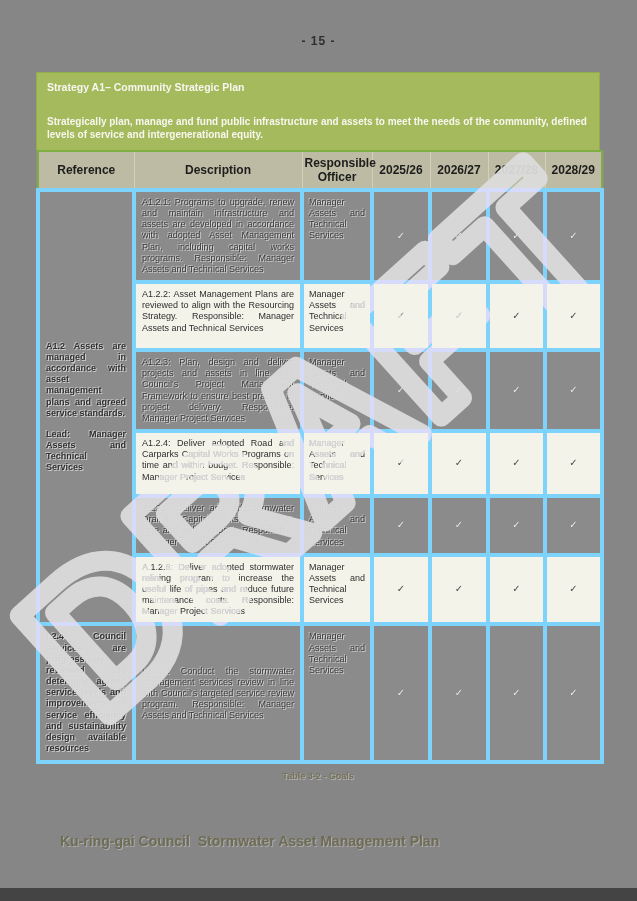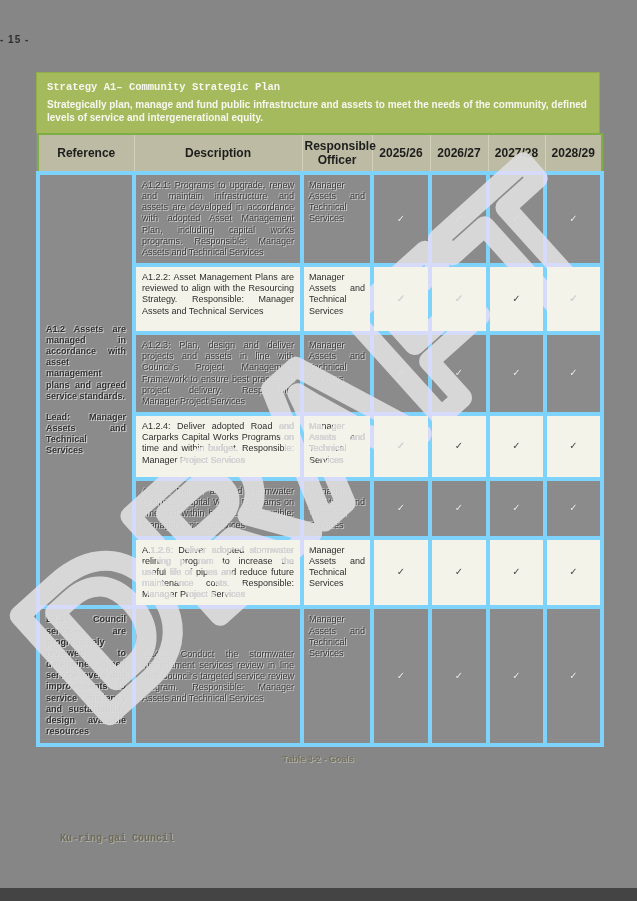--- a/index.html
+++ b/index.html
@@ -7,37 +7,37 @@
     width:637px;height:901px;
     background:#868686;
     font-family:"Liberation Sans", sans-serif;
     position:relative;
     overflow:hidden;
   }
   .page{position:absolute;inset:0;}
 
   .page-number{
     position:absolute;top:34px;left:0;width:100%;
-    font-size:10px;color:#2f2f2f;font-weight:bold;
+    text-align:center;font-size:12px;color:#2f2f2f;font-weight:bold;
     letter-spacing:1px;
   }
 
   .table-wrap{
     position:absolute;left:36px;top:72px;width:564px;
   }
 
   .band{
     background:#a4ba5d;
     color:#f7f7ef;
     padding:8px 10px 9px 10px;
     border:1px solid #8fae47;
     border-bottom:none;
     box-sizing:border-box;
   }
-  .band .title{font-size:10.5px;font-weight:bold;margin:0 0 5px 0;font-family:Liberation Mono, monospace;}
+  .band .title{font-size:10.5px;font-weight:bold;margin:0 0 22px 0;}
   .band .subtitle{font-size:10px;font-weight:bold;line-height:1.3;margin:0;}
 
   table.strategy{
     border-collapse:collapse;
     width:564px;
     table-layout:fixed;
     border:2px solid #7fae44;
     background:#8b8b8b;
   }
   th{
@@ -80,23 +80,22 @@
   td.mid{vertical-align:middle;}
 
   .caption{
     margin-top:7px;text-align:center;
     font-size:9px;font-weight:bold;color:#75725a;
     text-shadow:1px 1px 0 rgba(255,255,255,.35);
   }
 
   .footer{
     position:absolute;top:833px;left:0;width:100%;height:16px;
-    font-size:10px;font-weight:bold;color:#6f6c55;
+    font-size:14px;font-weight:bold;color:#6f6c55;
     text-shadow:1px 1px 0 rgba(255,255,255,.3);
-    font-family:Liberation Mono, monospace;
   }
   .footer .left{position:absolute;left:60px;top:0;}
   .footer .center{position:absolute;left:0;top:0;width:100%;text-align:center;}
 
   .viewer-edge{
     position:absolute;left:0;bottom:0;width:100%;height:13px;
     background:#444444;
   }
 
   .watermark{
@@ -207,16 +206,17 @@
 
     <div class="caption">Table 3-2 - Goals</div>
   </div>
 
   <svg class="watermark" width="637" height="901" viewBox="0 0 637 901" xmlns="http://www.w3.org/2000/svg">
     <text x="320" y="505" text-anchor="middle" transform="rotate(-42 320 445)" style="font-family:'Liberation Sans',sans-serif;font-weight:bold;font-size:195px;letter-spacing:8px" fill="none" stroke="#dcdcdc" stroke-width="20" stroke-linejoin="round">DRAFT</text>
   </svg>
 
   <div class="footer">
     <span class="left">Ku-ring-gai Council</span>
+    <span class="center">Stormwater Asset Management Plan</span>
   </div>
 
   <div class="viewer-edge"></div>
 </div>
 
 </body></html>

